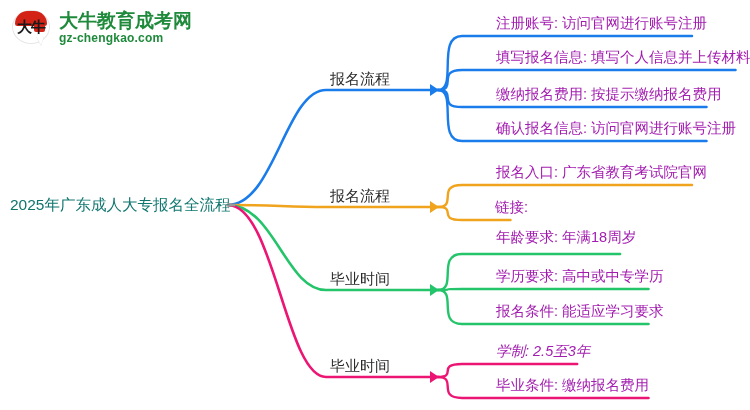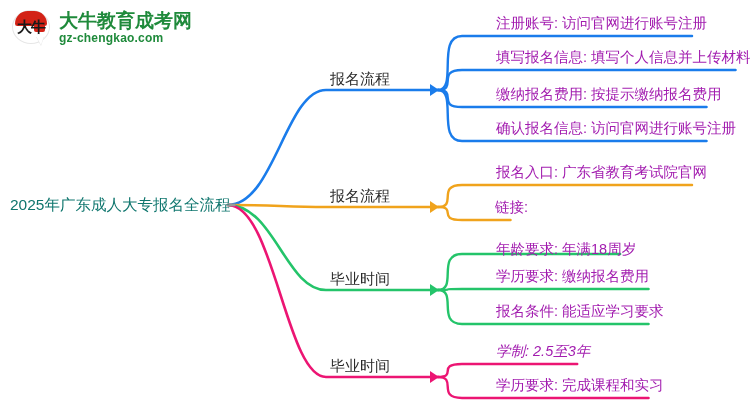--- a/index.html
+++ b/index.html
@@ -137,22 +137,22 @@
   <div id="nodes">
       <div class="node-text branch-text" style="left: 330px; top: 71px;">报名流程</div>
       <div class="node-text leaf-text" style="left: 468px; top: 16px;">注册账号: 访问官网进行账号注册</div>
       <div class="node-text leaf-text" style="left: 468px; top: 50px; text-align: right;">填写报名信息: 填写个人信息并上传材料</div>
       <div class="node-text leaf-text" style="left: 468px; top: 87px;">缴纳报名费用: 按提示缴纳报名费用</div>
       <div class="node-text leaf-text" style="left: 468px; top: 121px;">确认报名信息: 访问官网进行账号注册</div>
       <div class="node-text branch-text" style="left: 330px; top: 188px;">报名流程</div>
       <div class="node-text leaf-text" style="left: 468px; top: 165px;">报名入口: 广东省教育考试院官网</div>
       <div class="node-text leaf-text" style="left: 467px; top: 200px; text-align: center;">链接:</div>
       <div class="node-text branch-text" style="left: 330px; top: 271px;">毕业时间</div>
-      <div class="node-text leaf-text" style="left: 468px; top: 242px;">年龄要求: 年满18周岁</div>
-      <div class="node-text leaf-text" style="left: 468px; top: 269px;">学历要求: 缴纳报名费用</div>
+      <div class="node-text leaf-text" style="left: 468px; top: 230px;">年龄要求: 年满18周岁</div>
+      <div class="node-text leaf-text" style="left: 468px; top: 269px;">学历要求: 高中或中专学历</div>
       <div class="node-text leaf-text" style="left: 468px; top: 304px;">报名条件: 能适应学习要求</div>
       <div class="node-text branch-text" style="left: 330px; top: 358px;">毕业时间</div>
       <div class="node-text leaf-text" style="left: 468px; top: 344px; font-style: italic;">学制: 2.5至3年</div>
-      <div class="node-text leaf-text" style="left: 468px; top: 378px;">学历要求: 完成课程和实习</div>
+      <div class="node-text leaf-text" style="left: 468px; top: 378px;">毕业条件: 缴纳报名费用</div>
       <div class="node-text root-text" style="left: 10px; top: 197px;">2025年广东成人大专报名全流程</div>
     </div>
 
 </div>
 
 </body></html>

